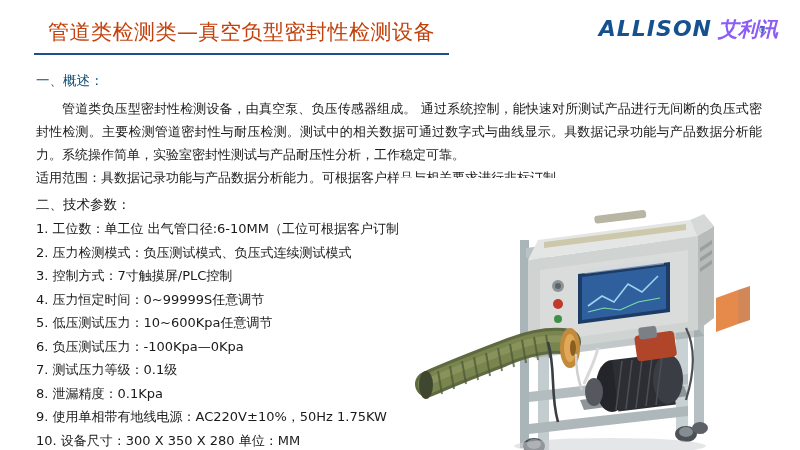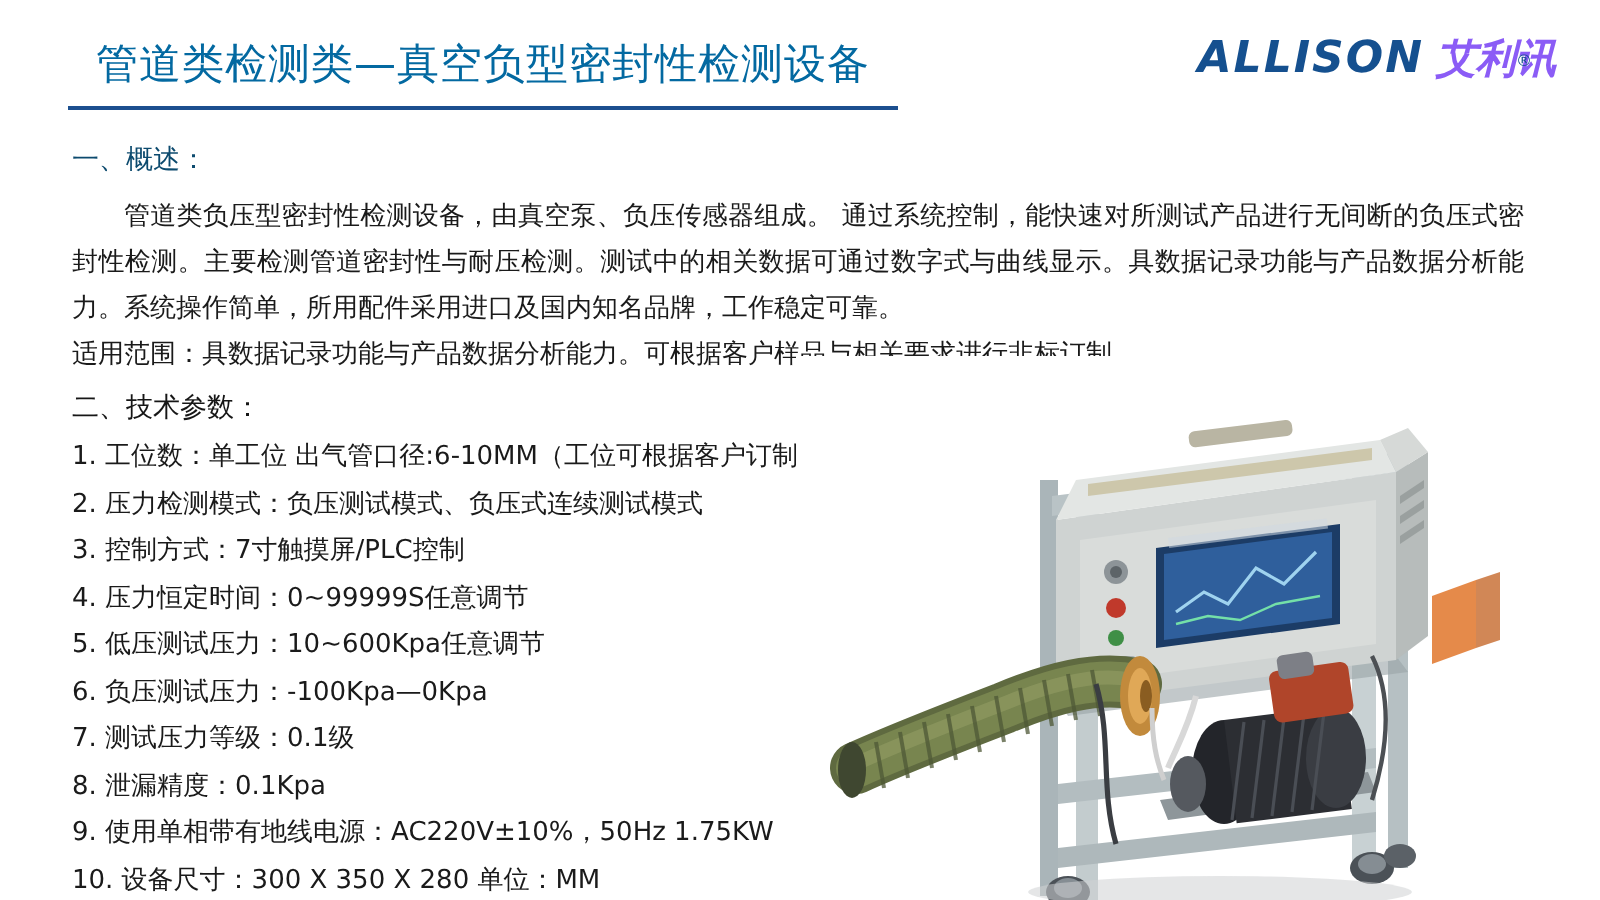--- a/index.html
+++ b/index.html
@@ -32,21 +32,21 @@
   }
   .title-box {
     position: absolute;
     left: 34px;
     top: 14px;
     padding: 4px 14px 7px 14px;
     border-bottom: 2px solid #1c4f8f;
   }
   .title-text {
     font-size: 21px;
-    color: #0369a1;
+    color: #c2410c;
     letter-spacing: 0.5px;
     font-weight: normal;
     white-space: nowrap;
     font-family: "DejaVu Sans", "Liberation Sans", sans-serif;
   }
   .brand {
     position: absolute;
     right: 22px;
     top: 16px;
     display: flex;
@@ -139,21 +139,21 @@
     </div>
     <div class="brand">
       <span class="brand-en">ALLISON</span>
       <span class="brand-cn">艾利讯</span>
       <span class="brand-tm">®</span>
     </div>
   </div>
 
   <div class="content">
     <p class="sec-head">一、概述：</p>
-    <p class="para indent">管道类负压型密封性检测设备，由真空泵、负压传感器组成。 通过系统控制，能快速对所测试产品进行无间断的负压式密封性检测。主要检测管道密封性与耐压检测。测试中的相关数据可通过数字式与曲线显示。具数据记录功能与产品数据分析能力。系统操作简单，所用配件采用进口及国内知名品牌，工作稳定可靠。</p>
+    <p class="para indent">管道类负压型密封性检测设备，由真空泵、负压传感器组成。 通过系统控制，能快速对所测试产品进行无间断的负压式密封性检测。主要检测管道密封性与耐压检测。测试中的相关数据可通过数字式与曲线显示。具数据记录功能与产品数据分析能力。系统操作简单，实验室密封性测试与产品耐压性分析，工作稳定可靠。</p>
     <p class="para">适用范围：具数据记录功能与产品数据分析能力。可根据客户样品与相关要求进行非标订制。</p>
     <p class="sec-head2">二、技术参数：</p>
     <ul class="spec-list">
       <li>1. 工位数：单工位  出气管口径:6-10MM（工位可根据客户订制）</li>
       <li>2. 压力检测模式：负压测试模式、负压式连续测试模式</li>
       <li>3. 控制方式：7寸触摸屏/PLC控制</li>
       <li>4. 压力恒定时间：0~99999S任意调节</li>
       <li>5. 低压测试压力：10~600Kpa任意调节</li>
       <li>6. 负压测试压力：-100Kpa—0Kpa</li>
       <li>7. 测试压力等级：0.1级</li>

